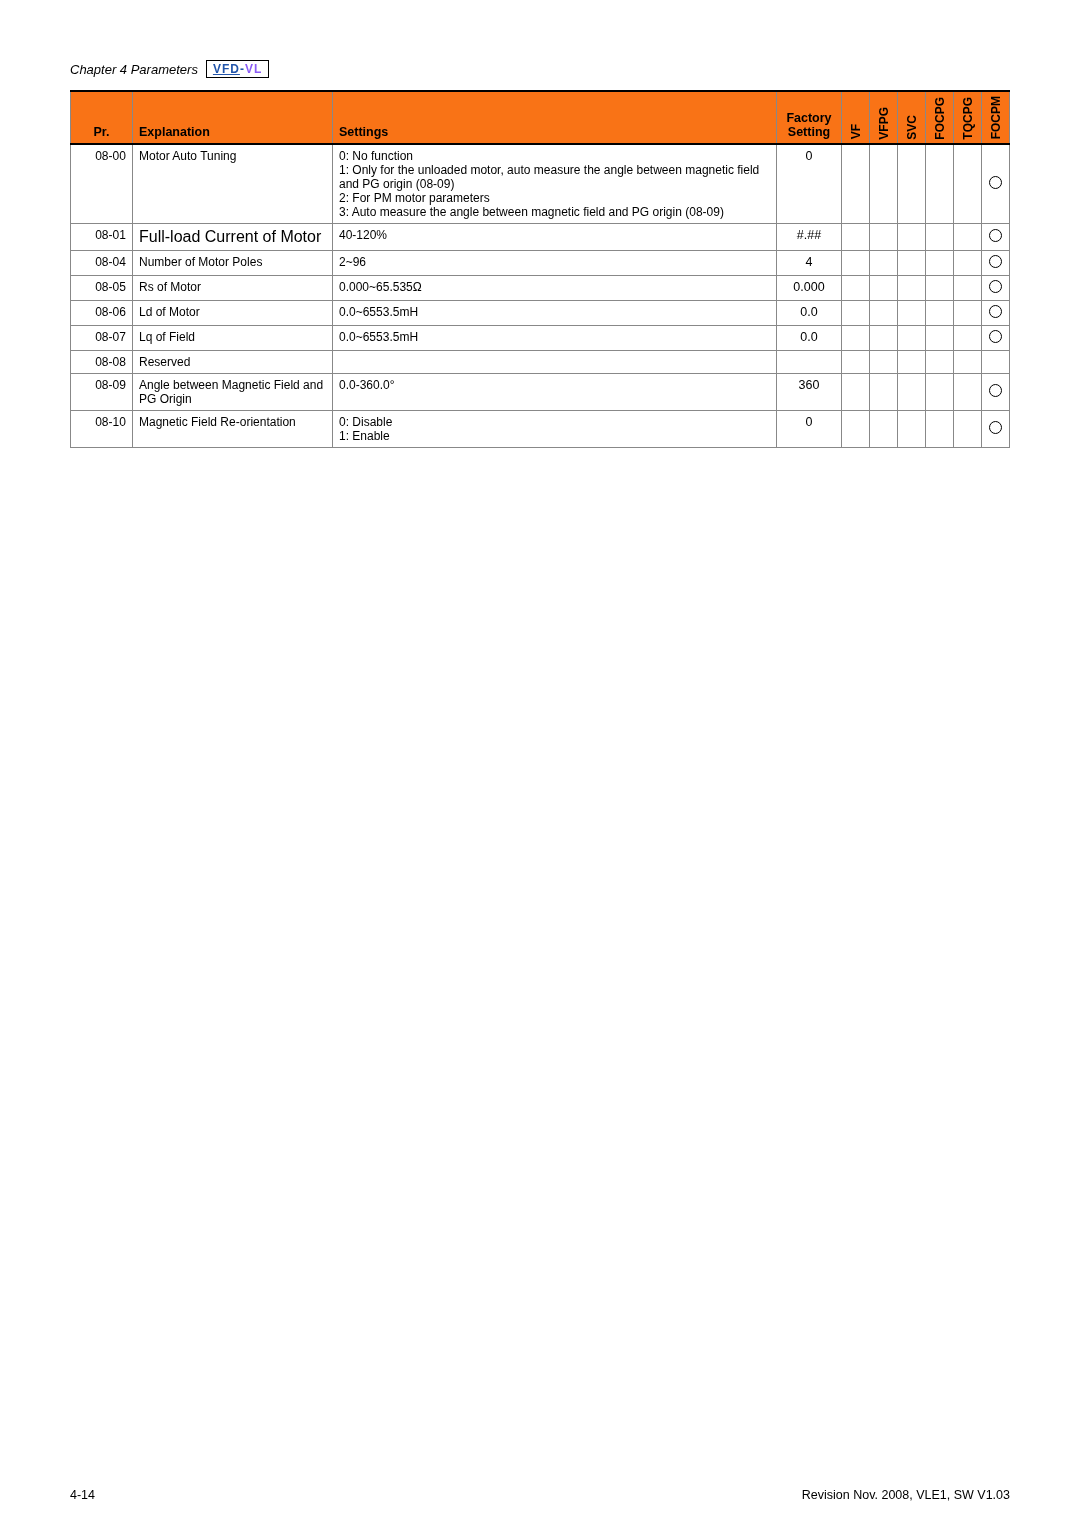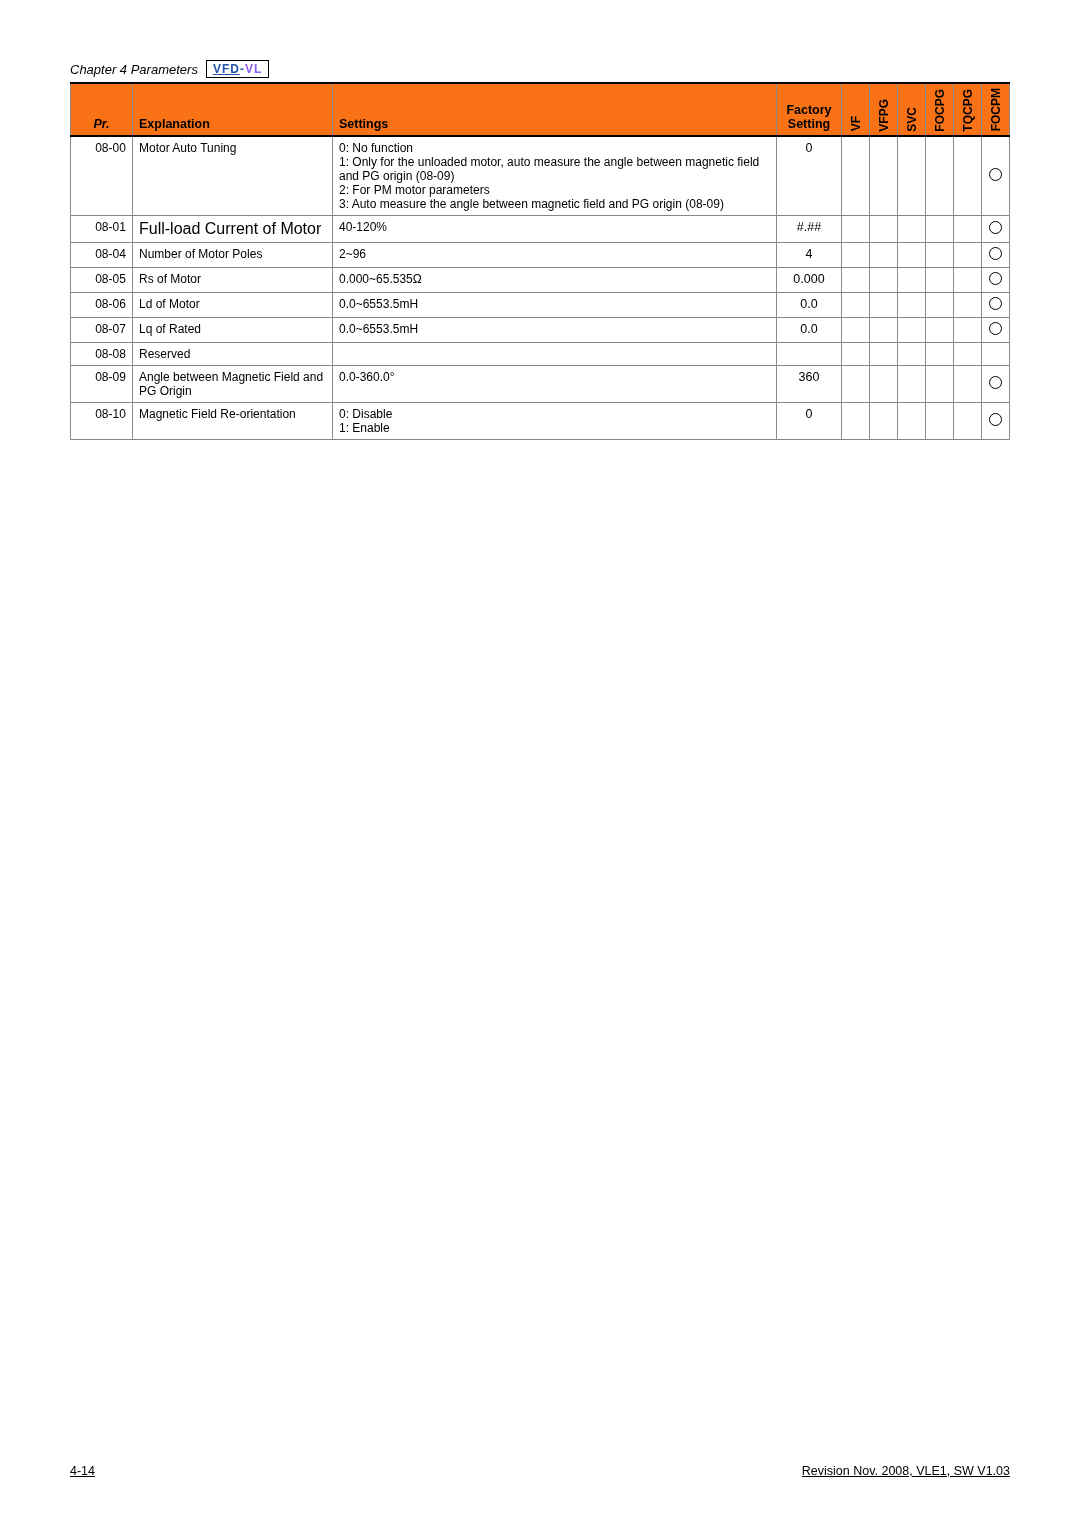--- a/index.html
+++ b/index.html
@@ -15,21 +15,21 @@
     .page {
       padding: 60px 70px 60px 70px;
       position: relative;
       min-height: 1534px;
     }
     .chapter-header {
       display: flex;
       align-items: center;
       font-style: italic;
       font-size: 13px;
-      margin-bottom: 4px;
+      margin-bottom: 12px;
       gap: 8px;
     }
     .brand-logo {
       display: inline-block;
       border: 1.5px solid #000;
       padding: 1px 6px;
       font-style: normal;
       font-weight: bold;
       font-size: 12px;
       background: #fff;
@@ -62,21 +62,20 @@
     }
     .main-table thead th {
       background: #f97316;
       font-weight: bold;
       text-align: center;
       vertical-align: bottom;
     }
     .main-table thead th.th-pr {
       text-align: center;
       width: 62px;
-      font-style: italic;
     }
     .main-table thead th.th-explanation {
       text-align: left;
       width: 200px;
     }
     .main-table thead th.th-settings {
       text-align: left;
     }
     .main-table thead th.th-factory {
       width: 65px;
@@ -110,27 +109,26 @@
       height: 13px;
       border-radius: 50%;
       border: 1.5px solid #000;
       background: #fff;
     }
     .main-table tr:nth-child(even) td {
       background: #fff;
     }
     .footer {
       position: absolute;
-      bottom: 56px;
+      bottom: 32px;
       left: 70px;
       right: 70px;
       display: flex;
       justify-content: space-between;
       font-size: 12.5px;
-      text-decoration: underline;
     }
     .header-row th {
       border-top: 2px solid #000;
       border-bottom: 2px solid #000;
     }
   </style>
 </head>
 <body>
 
 <div class="page">
@@ -230,21 +228,21 @@
           <td style="text-align: center;">0.0</td>
           <td class="td-circle"></td>
           <td class="td-circle"></td>
           <td class="td-circle"></td>
           <td class="td-circle"></td>
           <td class="td-circle"></td>
           <td class="td-circle"><span class="circle"></span></td>
         </tr>
         <tr>
           <td class="td-pr">08-07</td>
-          <td style="font-size: 12px;">Lq of Rated</td>
+          <td style="font-size: 12px;">Lq of Field</td>
           <td style="white-space: pre-line; font-size: 12px;">0.0~6553.5mH</td>
           <td style="text-align: center;">0.0</td>
           <td class="td-circle"></td>
           <td class="td-circle"></td>
           <td class="td-circle"></td>
           <td class="td-circle"></td>
           <td class="td-circle"></td>
           <td class="td-circle"><span class="circle"></span></td>
         </tr>
         <tr>

